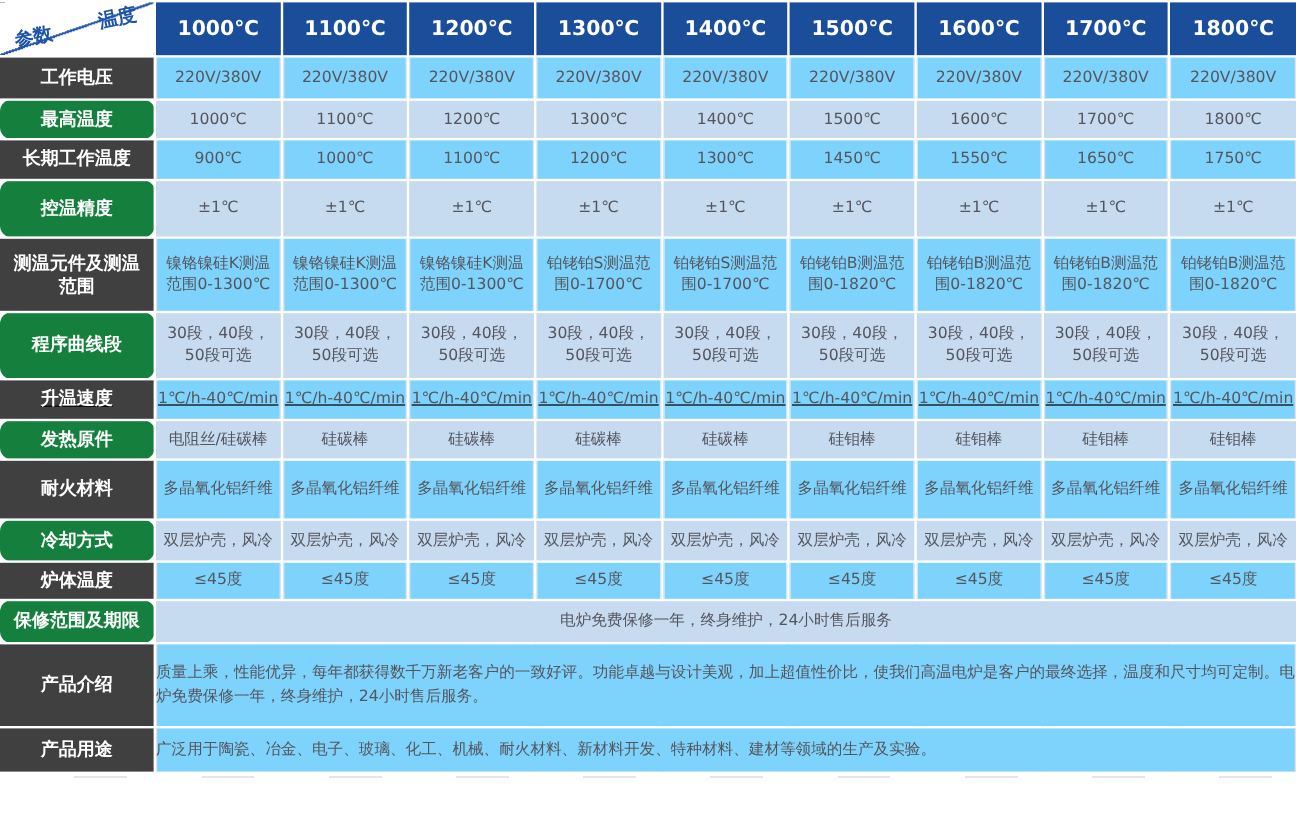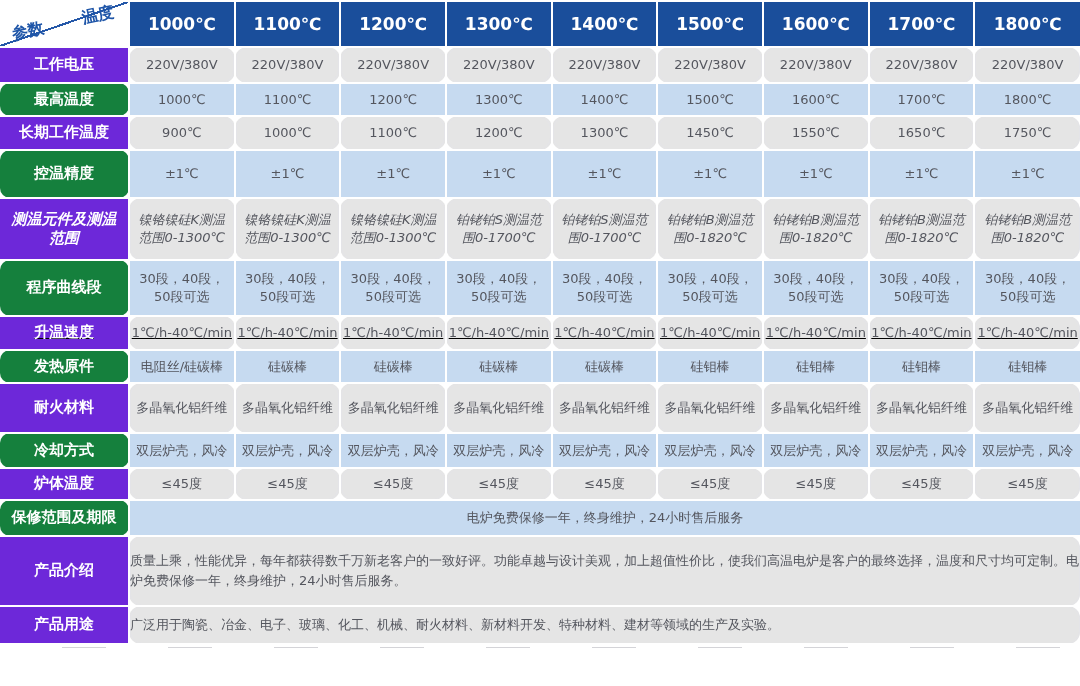--- a/index.html
+++ b/index.html
@@ -19,26 +19,26 @@
               transparent calc(50% - 1px), #2457a8 calc(50% - 1px),
               #2457a8 calc(50% + 1px), transparent calc(50% + 1px));}
   .corner-top{position:absolute;top:3px;right:14px;color:#1e55a8;font-weight:bold;
               font-size:16px;transform:rotate(-12deg);}
   .corner-bottom{position:absolute;bottom:4px;left:12px;color:#1e55a8;font-weight:bold;
               font-size:16px;transform:rotate(-12deg);}
 
   
   th.rowlabel{color:#ffffff;font-size:15px;font-weight:bold;text-align:center;
               white-space:pre-line;line-height:1.3;}
-  tr.row-w th.rowlabel{background:#6d28d9;}
+  tr.row-w th.rowlabel{background:#404040;}
   tr.row-b th.rowlabel{background:#15803d;border-radius:10px;}
 
   
   td{font-size:13px;color:#54565e;text-align:center;white-space:pre-line;line-height:1.35;}
-  tr.row-w td{background:#e5e5e5;box-shadow:inset 1px 0 0 #e4e4e8, inset -1px 0 0 #e4e4e8;border-radius:12px;}
+  tr.row-w td{background:#7dd3fc;box-shadow:inset 1px 0 0 #e4e4e8, inset -1px 0 0 #e4e4e8;}
   tr.row-b td{background:#c6daf0;box-shadow:none;}
   td.left{text-align:left;padding:4px 10px;line-height:1.55;}
   td.center{text-align:center;margin-left:29px;}
   tr:last-child > *{border-bottom:0;}
 
   .bottom-strip{height:6px;background-color:#ffffff;
      background-image:repeating-linear-gradient(90deg,#ffffff 0 62px,#d4d4d8 62px 106px);
      background-size:100% 1px;background-position:0 2px;background-repeat:no-repeat;}
 </style>
 </head>
@@ -106,21 +106,21 @@
           <td>±1℃</td>
           <td>±1℃</td>
           <td>±1℃</td>
           <td>±1℃</td>
           <td>±1℃</td>
           <td>±1℃</td>
           <td>±1℃</td>
           <td>±1℃</td>
           <td>±1℃</td>
         </tr>
-        <tr class="row-w" style="height: 62px; font-style: italic;">
+        <tr class="row-w" style="height: 62px;">
           <th class="rowlabel">测温元件及测温
 范围</th>
           <td>镍铬镍硅K测温
 范围0-1300℃</td>
           <td>镍铬镍硅K测温
 范围0-1300℃</td>
           <td>镍铬镍硅K测温
 范围0-1300℃</td>
           <td>铂铑铂S测温范
 围0-1700℃</td>

